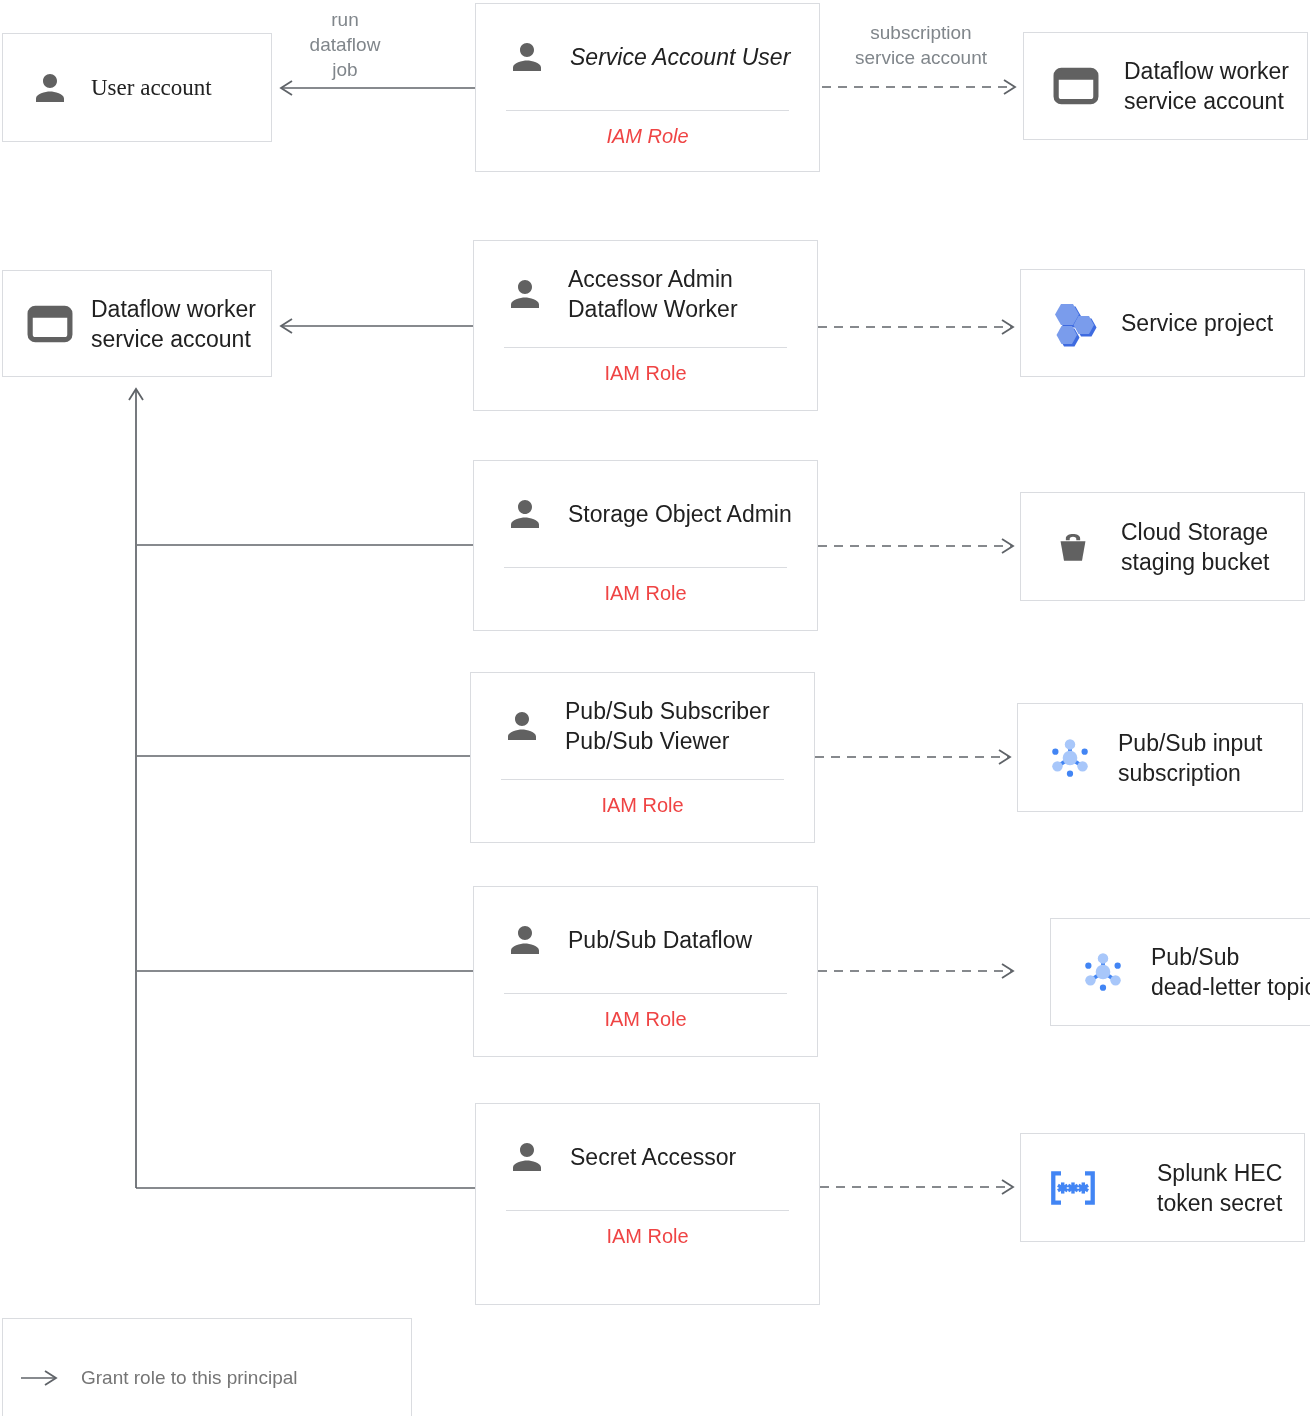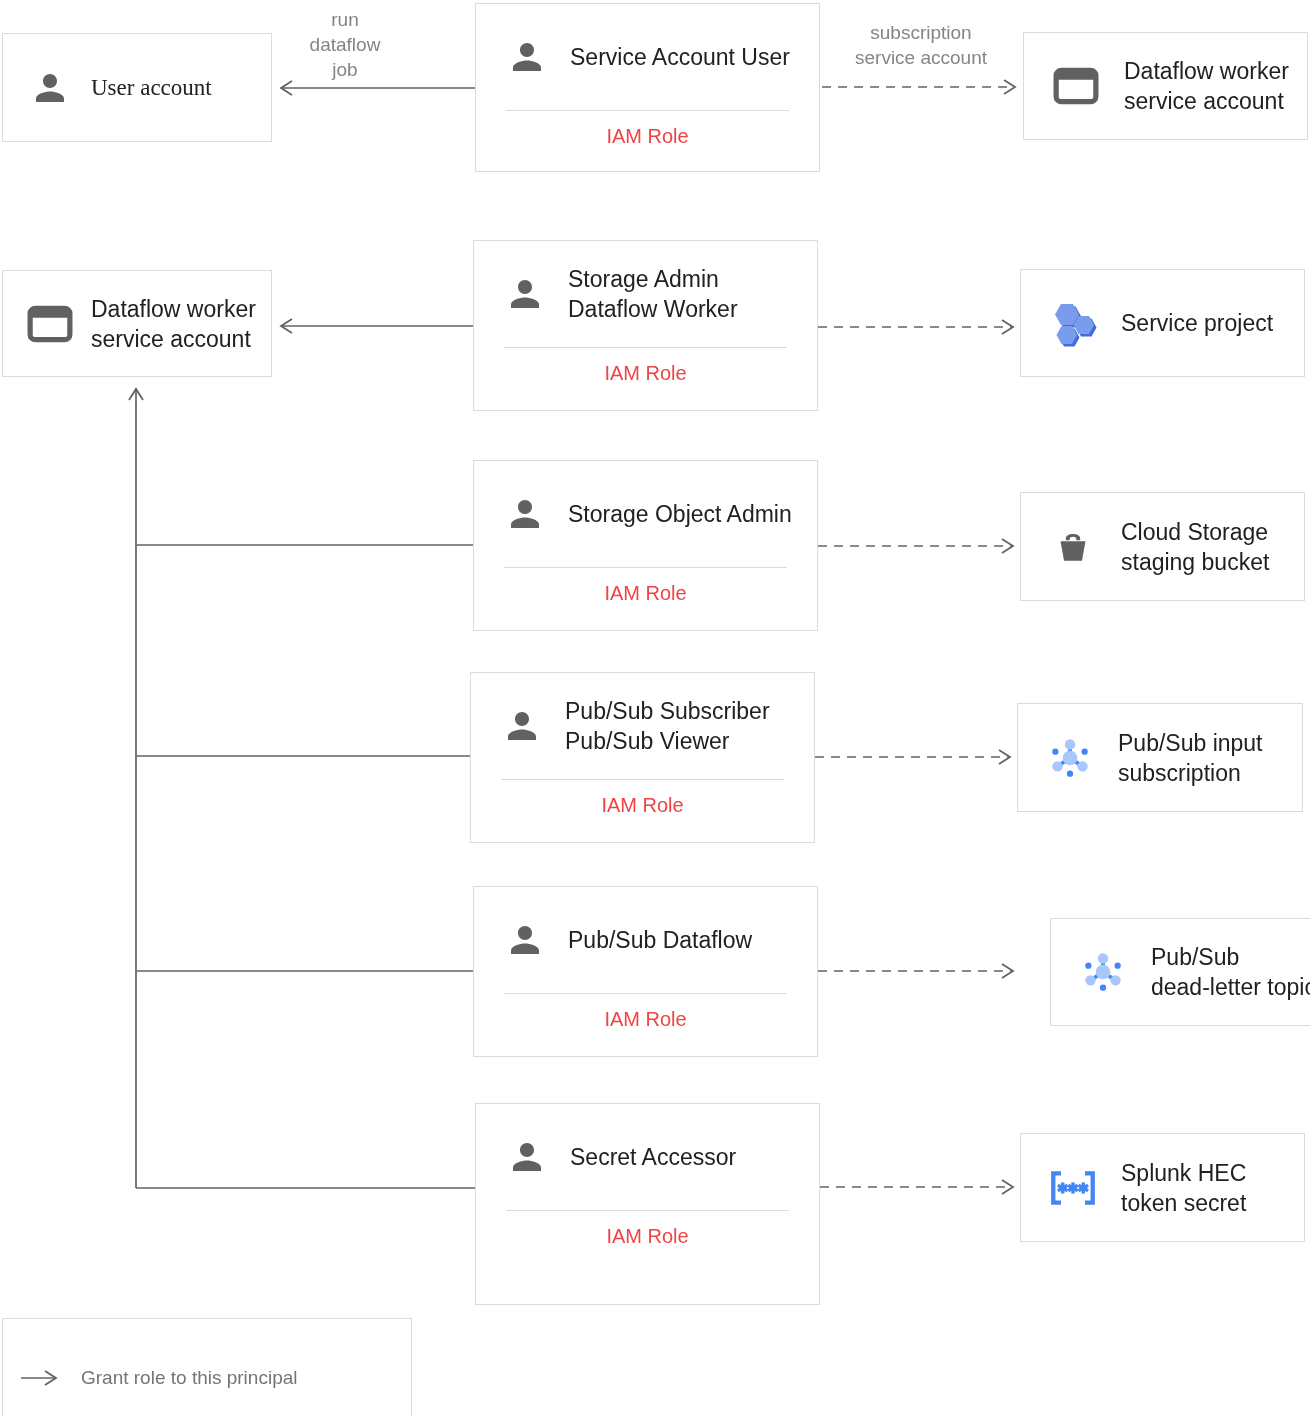--- a/index.html
+++ b/index.html
@@ -25,32 +25,32 @@
   .role{display:flex;flex-direction:column;}
   .role-top{height:106px;display:flex;align-items:center;padding-left:30px;}
   .role-top .iconwrap{width:42px;margin-right:22px;display:flex;align-items:center;justify-content:center;}
   .role-top .lbl{font-size:23px;line-height:30px;color:#212121;}
   .role-top .lbl span{display:block;}
   .divider{border-top:1px solid #dadce0;margin:0 30px;}
   .role-sub{text-align:center;padding-top:14px;font-size:20px;color:#ef4444;}
   
   #b-user {left:2px;  top:33px;  width:270px;height:109px;font-family:Liberation Serif, serif;}
   #b-dwsa {left:2px;  top:270px; width:270px;height:107px;}
-  #r1{left:475px;top:3px;   width:345px;height:169px;}
+  #r1{left:475px;top:3px;   width:345px;height:169px;font-style:italic;}
   #r2{left:473px;top:240px; width:345px;height:171px;}
   #r3{left:473px;top:460px; width:345px;height:171px;}
   #r4{left:470px;top:672px; width:345px;height:171px;}
   #r5{left:473px;top:886px; width:345px;height:171px;}
   #r6{left:475px;top:1103px;width:345px;height:202px;}
   #s1{left:1023px;top:32px;  width:285px;height:108px;}
   #s2{left:1020px;top:269px; width:285px;height:108px;}
   #s3{left:1020px;top:492px; width:285px;height:109px;}
   #s4{left:1017px;top:703px; width:286px;height:109px;}
   #s5{left:1020px;top:918px; width:285px;height:108px;margin-left:30px;}
-  #s6{left:1020px;top:1133px;width:285px;height:109px;}
+  #s6{left:1020px;top:1133px;width:285px;height:109px;gap:36px;}
   
   .edge-label{position:absolute;text-align:center;font-size:19px;line-height:25px;color:#80868b;}
   .edge-label span{display:block;}
   #lbl-run{left:280px;top:7px;width:130px;}
   #lbl-imp{left:826px;top:20px;width:190px;}
   
   #legend{left:2px;top:1318px;width:410px;height:119px;display:flex;flex-direction:column;justify-content:space-evenly;padding-left:16px;}
   .legend-row{display:flex;align-items:center;}
   .legend-row svg{margin-right:16px;flex:0 0 auto;}
   .legend-row span{font-size:19px;color:#757575;}
@@ -137,21 +137,21 @@
 </div>
 
 <div class="box role" id="r2">
   <div class="role-top">
     <span class="iconwrap">
       <svg width="42" height="42" viewBox="0 0 24 24">
           <path fill="#616161" d="M12 12c2.21 0 4-1.79 4-4s-1.79-4-4-4-4 1.79-4 4 1.79 4 4 4zm0 2c-2.67 0-8 1.34-8 4v2h16v-2c0-2.66-5.33-4-8-4z"></path>
         </svg>
     </span>
     <div class="lbl">
-      <span>Storage Admin</span>
+      <span>Accessor Admin</span>
       <span>Dataflow Worker</span>
     </div>
   </div>
   <div class="divider"></div>
   <div class="role-sub">IAM Role</div>
 </div>
 
 <div class="box role" id="r3">
   <div class="role-top">
     <span class="iconwrap">

